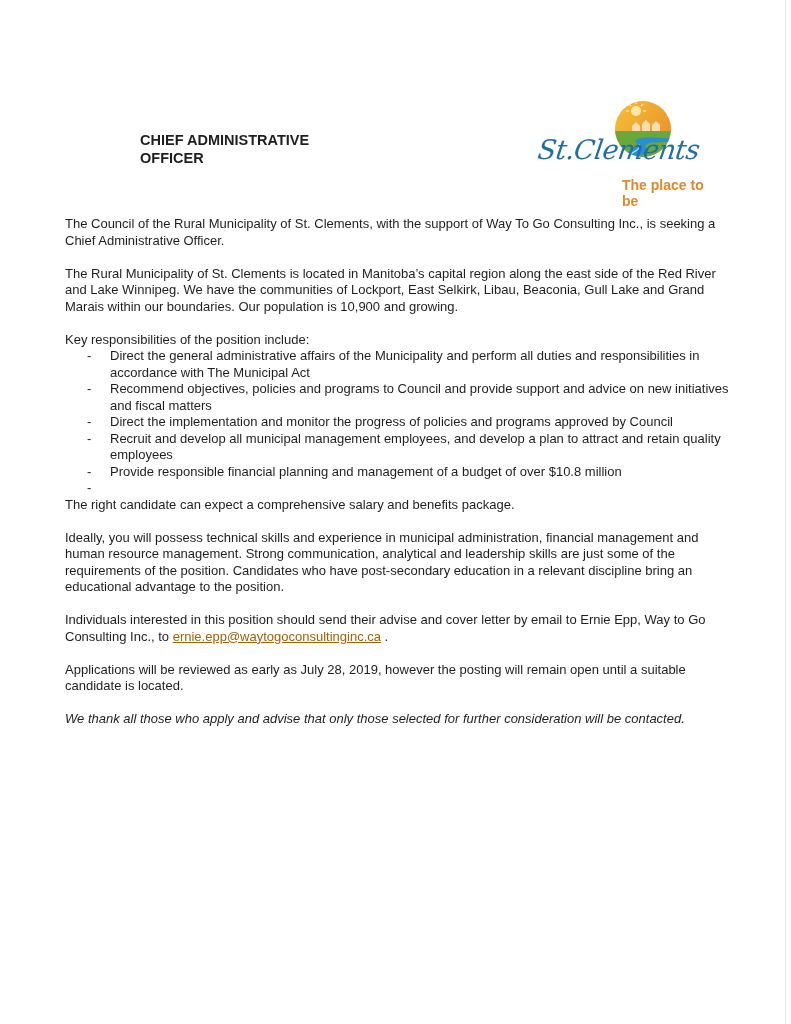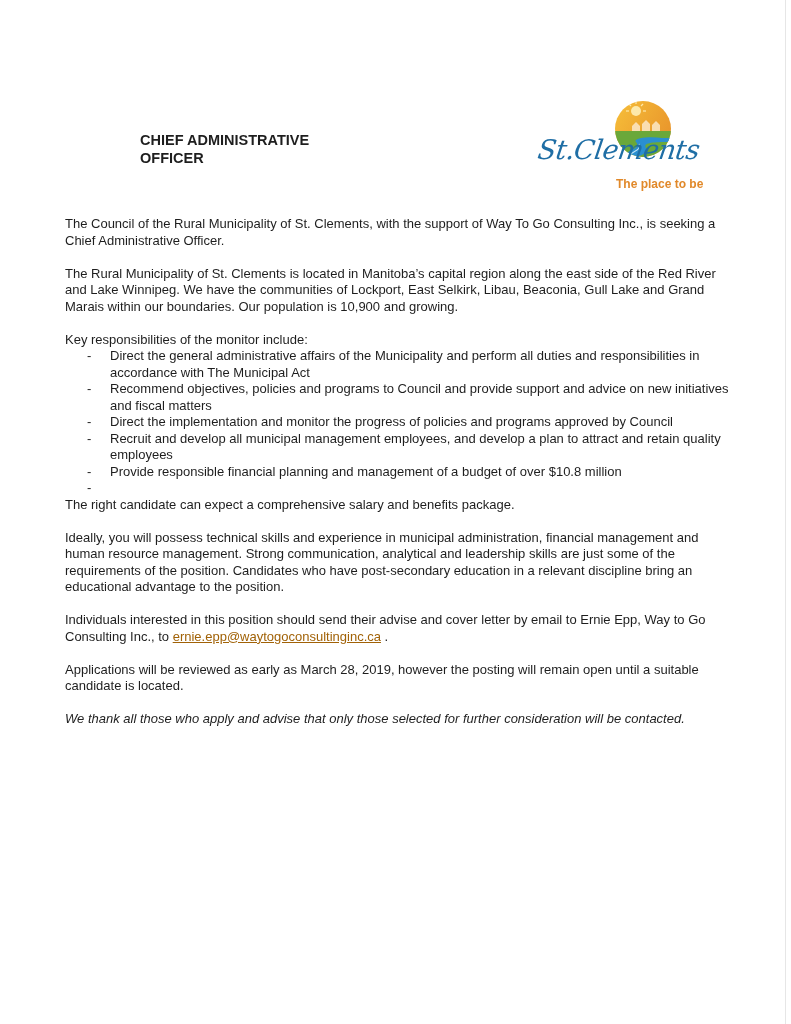--- a/index.html
+++ b/index.html
@@ -16,21 +16,21 @@
     }
     .logo {
       position: absolute; left: 534px; top: 96px; width: 170px; height: 100px;
     }
     .logo-script {
       position: absolute; left: 4px; top: 38px; font-family: "DejaVu Serif", serif;
       font-style: italic; font-size: 27px; color: #1f6ea5; letter-spacing: -0.5px;
       transform: skewX(-8deg);
     }
     .logo-tag {
-      position: absolute; left: 82px; top: 81px; font-size: 12px; font-weight: bold; color: #e1892a;
+      position: absolute; left: 88px; top: 81px; font-size: 14px; font-weight: bold; color: #e1892a;
     }
     .content {
       position: absolute; left: 65px; top: 216px; width: 665px;
       font-size: 13px; line-height: 16.5px; color: #1e1e1e;
     }
     .content p { margin: 0 0 16.5px 0; }
     .content p.italic { font-style: italic; }
     ul.resp { list-style: none; margin: 0 0 16.5px 0; padding: 0; }
     ul.resp li { position: relative; padding-left: 45px; }
     ul.resp li .dash { position: absolute; left: 22px; top: 0; }
@@ -73,27 +73,27 @@
       <path d="M14 62 C 18 52, 30 54, 27 46" stroke="#bfe4f7" stroke-width="1.2" fill="none"></path>
     </g>
   </svg>
   <div class="logo-script">St.Clements</div>
   <div class="logo-tag">The place to be</div>
 </div>
 
 <div class="content">
   <p>The Council of the Rural Municipality of St. Clements, with the support of Way To Go Consulting Inc., is seeking a Chief Administrative Officer.</p>
   <p>The Rural Municipality of St. Clements is located in Manitoba’s capital region along the east side of the Red River and Lake Winnipeg. We have the communities of Lockport, East Selkirk, Libau, Beaconia, Gull Lake and Grand Marais within our boundaries. Our population is 10,900 and growing.</p>
-  <div>Key responsibilities of the monitor include:</div>
+  <div>Key responsibilities of the position include:</div>
   <ul class="resp">
     <li><span class="dash">-</span><span>Direct the general administrative affairs of the Municipality and perform all duties and responsibilities in accordance with The Municipal Act</span></li>
     <li><span class="dash">-</span><span>Recommend objectives, policies and programs to Council and provide support and advice on new initiatives and fiscal matters</span></li>
     <li><span class="dash">-</span><span>Direct the implementation and monitor the progress of policies and programs approved by Council</span></li>
     <li><span class="dash">-</span><span>Recruit and develop all municipal management employees, and develop a plan to attract and retain quality employees</span></li>
     <li><span class="dash">-</span><span>Provide responsible financial planning and management of a budget of over $10.8 million</span></li>
     <li><span class="dash">-</span></li>
   </ul>
   <p>The right candidate can expect a comprehensive salary and benefits package.</p>
   <p>Ideally, you will possess technical skills and experience in municipal administration, financial management and human resource management.  Strong communication, analytical and leadership skills are just some of the requirements of the position.  Candidates who have post-secondary education in a relevant discipline bring an educational advantage to the position.</p>
   <p><span>Individuals interested in this position should send their advise and cover letter by email to Ernie Epp, Way to Go Consulting Inc., to </span><a class="email" href="mailto:ernie.epp@waytogoconsultinginc.ca">ernie.epp@waytogoconsultinginc.ca</a><span> .</span></p>
-  <p>Applications will be reviewed as early as March 28, 2019, however the posting will remain open until a suitable candidate is located.</p>
+  <p>Applications will be reviewed as early as July 28, 2019, however the posting will remain open until a suitable candidate is located.</p>
   <p class="italic">We thank all those who apply and advise that only those selected for further consideration will be contacted.</p>
 </div>
 
 </body></html>

